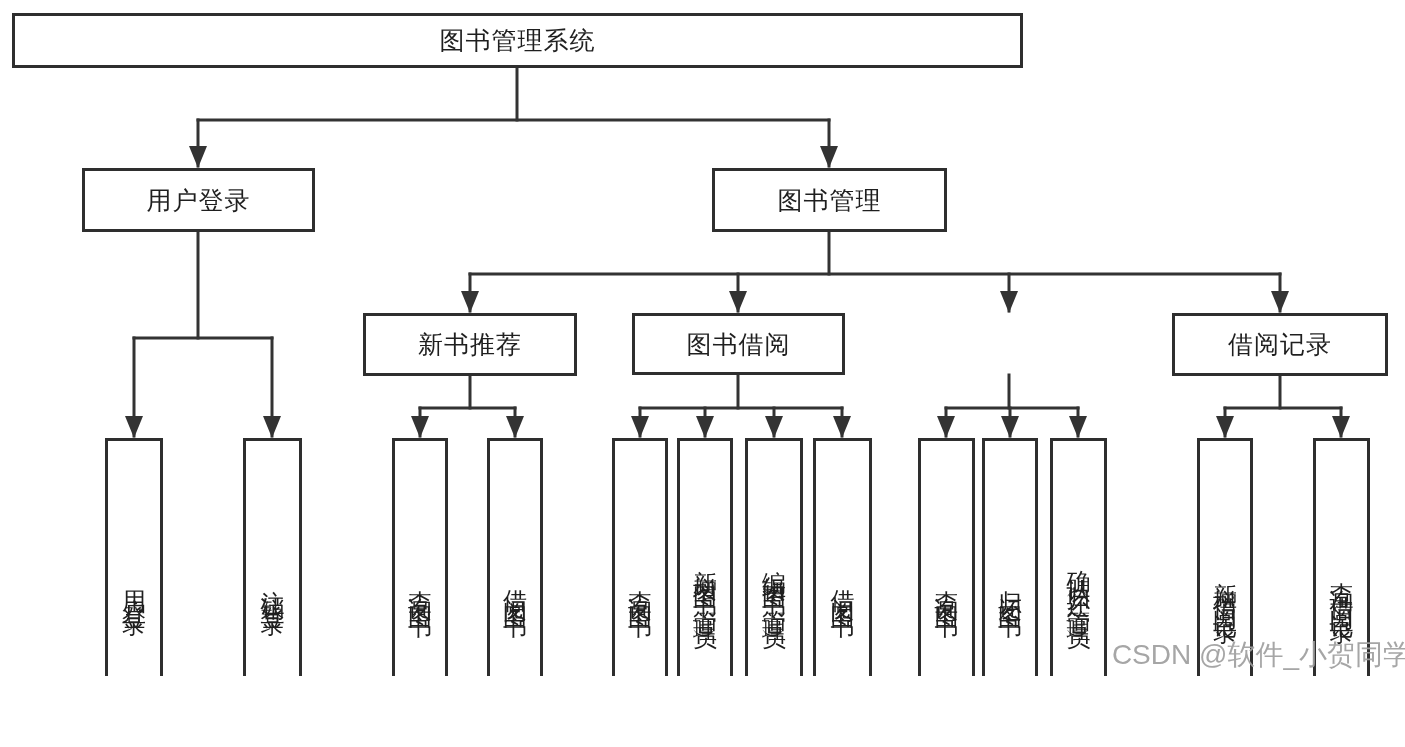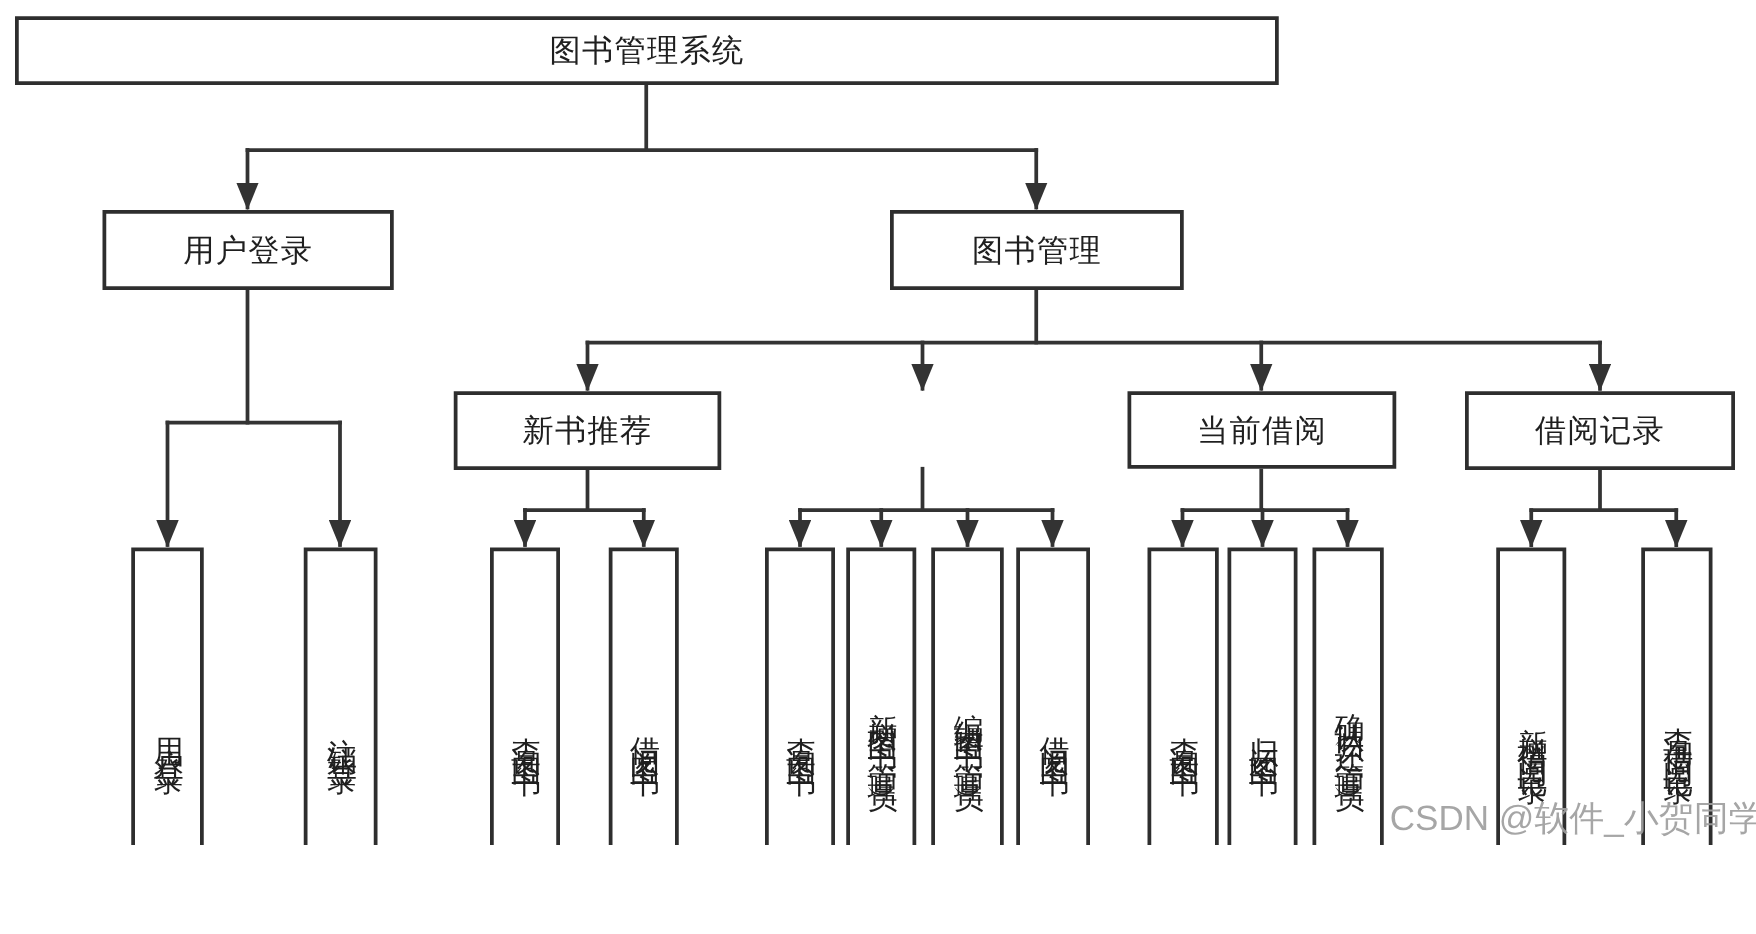--- a/index.html
+++ b/index.html
@@ -115,22 +115,22 @@
   <div class="node" style="left:82px;top:168px;width:233px;height:64px">
     <span class="h-label">用户登录</span>
   </div>
   <div class="node" style="left:363px;top:313px;width:214px;height:63px">
     <span class="h-label">新书推荐</span>
   </div>
 
   <div class="node" style="left:712px;top:168px;width:235px;height:64px">
     <span class="h-label">图书管理</span>
   </div>
-  <div class="node" style="left:902px;top:313px;width:215px;height:62px">
-    <span class="h-label">当前借阅</span>
+  <div class="node" style="left:632px;top:313px;width:213px;height:62px">
+    <span class="h-label">图书借阅</span>
   </div>
   <div class="node" style="left:1172px;top:313px;width:216px;height:63px">
     <span class="h-label">借阅记录</span>
   </div>
 
   <div class="node" style="left:105px;top:438px;width:58px;height:297px">
     <span class="v-label">用户登录</span>
   </div>
   <div class="node" style="left:243px;top:438px;width:59px;height:297px">
     <span class="v-label">注销登录</span>

